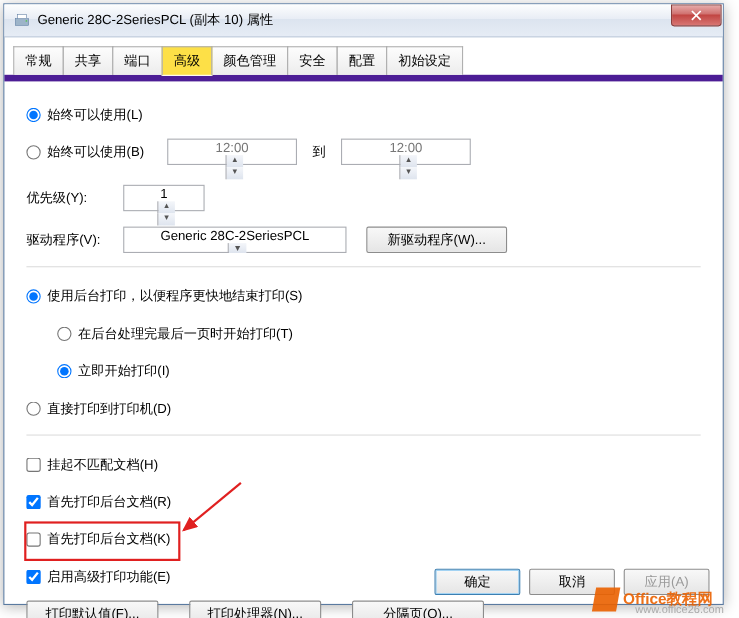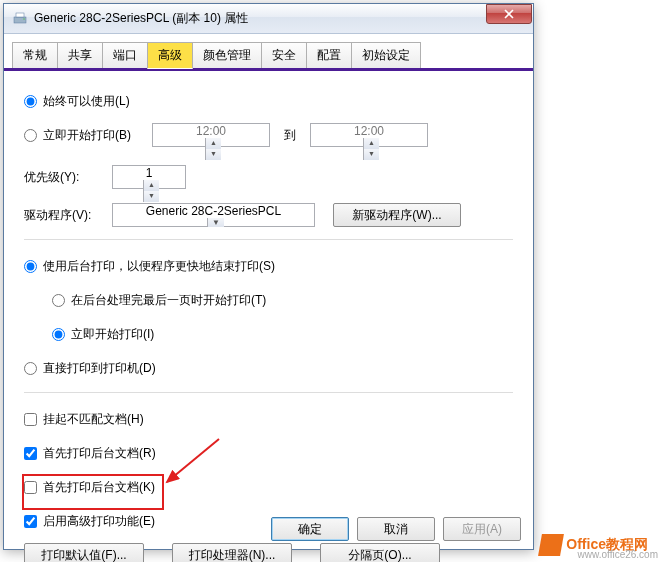--- a/index.html
+++ b/index.html
@@ -1,23 +1,23 @@
 <!DOCTYPE html>
 <html><head>
 <meta charset="utf-8">
 <style>
 * { box-sizing: border-box; margin: 0; padding: 0; font-family: "Microsoft YaHei", "Segoe UI", Tahoma, sans-serif; font-size: 12px; }
 body { background: #fff; width: 672px; height: 562px; position: relative; }
-.window { width: 531px; height: 547px; margin: 3px; border: 1px solid #5a7aa0; background: #fff; box-shadow: 0 2px 12px rgba(0,0,0,.3); position: relative; }
+.window { width: 655px; height: 547px; margin: 3px; border: 1px solid #5a7aa0; background: #fff; box-shadow: 0 2px 12px rgba(0,0,0,.3); position: relative; }
 .titlebar { height: 30px; background: linear-gradient(#fdfefe,#e8edf5 45%,#dce4ef 46%,#e6ecf5); border-bottom: 1px solid #b7c5d8; display: flex; align-items: center; padding: 0 2px 0 8px; }
 .title-icon { width: 16px; height: 16px; margin-right: 6px; display:inline-flex; align-items:center; justify-content:center; }
 .title-text { flex: 1; color: #000; }
 .close-btn { width: 46px; height: 20px; background: linear-gradient(#e6aaa9,#cf6e6c 45%,#c04340 46%,#d87673); border: 1px solid #8a3e3c; border-radius: 0 0 3px 3px; display: flex; align-items: center; justify-content: center; margin-top:-10px; margin-right:-1px; }
 .close-btn svg { width: 10px; height: 10px; }
-.tabs { display: flex; padding: 8px 8px 0 8px; border-bottom: 3px solid #4c1d95; position: relative; }
+.tabs { display: flex; padding: 8px 8px 0 8px; border-bottom: 6px solid #4c1d95; position: relative; }
 .tab { padding: 4px 10px; border: 1px solid #b0b0b0; border-bottom: none; background: linear-gradient(#fdfdfd,#ececec); margin-right: -1px; cursor: pointer; }
 .tab.active { background: #fde047; position: relative; z-index: 2; border-bottom: 1px solid #fff; margin-bottom: -1px; }
 .content { padding: 18px 20px 10px 20px; }
 .row { display: flex; align-items: center; margin-bottom: 10px; min-height: 24px; }
 .radio, .checkbox { display: flex; align-items: center; gap: 6px; }
 .radio input, .checkbox input { margin: 0; }
 .time-input, .spinner, .combo { border: 1px solid #abadb3; height: 24px; background: #fff; display: inline-flex; align-items: center; padding: 0 4px; flex-direction: column; }
 .time-input { width: 118px; color: #777; justify-content: space-between; }
 .spinner { width: 74px; justify-content: space-between; }
 .spin-btns { display:flex; flex-direction:column; margin-right:-4px; }
@@ -75,21 +75,21 @@
     <div class="row">
       <label class="radio">
         <input type="radio" name="avail" checked="" style="">
         <span>始终可以使用(L)</span>
       </label>
     </div>
 
     <div class="row">
       <label class="radio" style="width:128px">
         <input type="radio" name="avail" style="">
-        <span>立即开始打印(B)</span>
+        <span>始终可以使用(B)</span>
       </label>
       <div class="time-input">
         <span>12:00</span>
         <div class="spin-btns">
             <span>▲</span>
             <span>▼</span>
           </div>
       </div>
       <span class="to-lbl">到</span>
       <div class="time-input">

